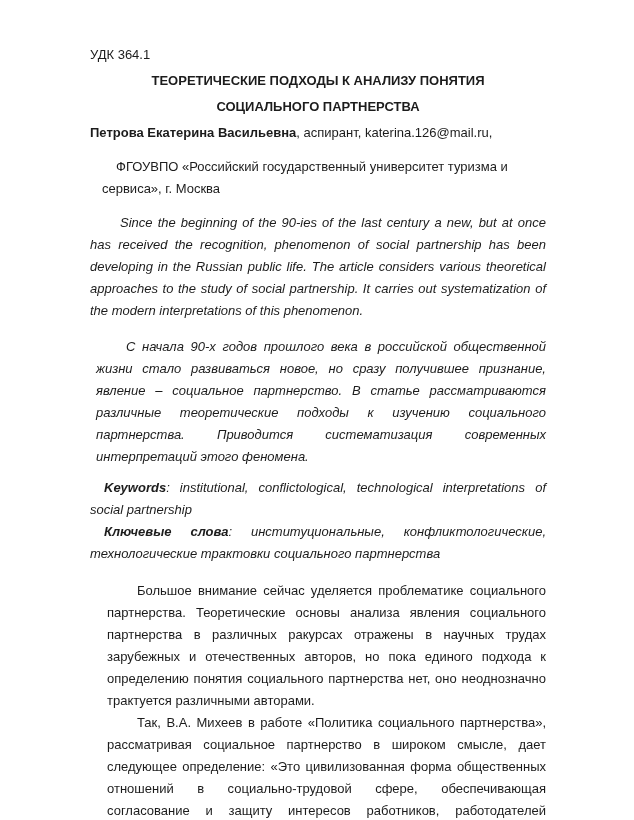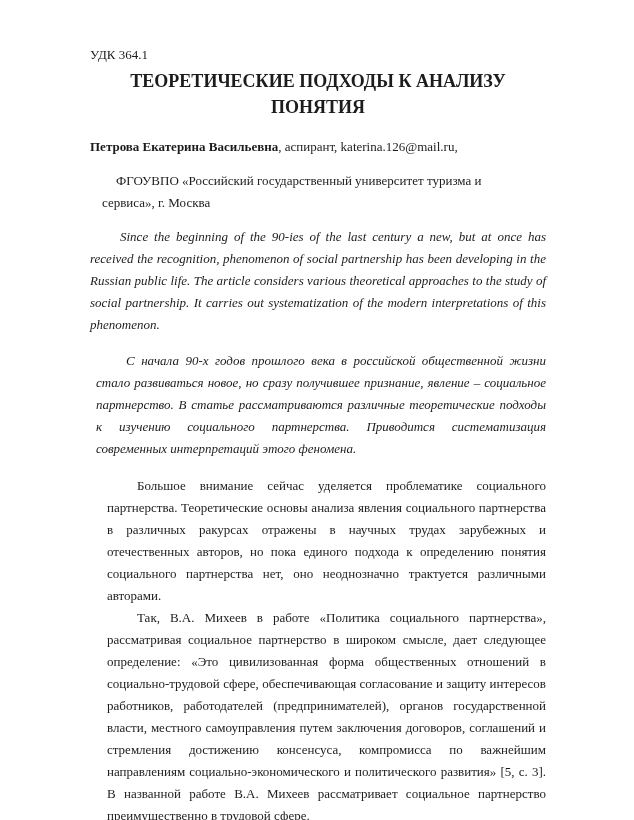--- a/index.html
+++ b/index.html
@@ -4,36 +4,36 @@
 <style>
   html, body { margin: 0; padding: 0; background: #ffffff; }
   .page {
     position: relative;
     width: 634px;
     height: 820px;
     margin: 0 auto;
     background: #ffffff;
     box-sizing: border-box;
     padding: 44px 88px 10px 90px;
-    font-family: Liberation Serif, serif;
+    font-family: Liberation Sans, sans-serif;
     font-size: 13px;
     line-height: 22px;
     color: #1c1c1c;
     overflow: hidden;
   }
   .udc { margin: 0 0 2px 0; }
   .title {
     margin: 0;
-    font-size: 18px;
+    font-size: 13px;
     font-weight: bold;
     text-align: center;
     line-height: 26px;
   }
   .title-line { display: block; }
-  .author-line { margin: 16px 0 0 0; }
+  .author-line { margin: 2px 0 0 0; }
   .author-line b { font-weight: bold; }
   .affiliation { margin: 12px; text-indent: 14px; }
   .abstract {
     margin: 11px 0 0 0;
     text-align: justify;
     text-indent: 30px;
     font-style: italic;
   }
   .abstract.ru { margin-top: 14px; margin-left: 6px; }
   .keywords-block { margin-top: 9px; }
@@ -53,30 +53,33 @@
 </style>
 </head>
 <body>
 
 <div class="page">
 
   <p class="udc">УДК 364.1</p>
 
   <h1 class="title">
     <span class="title-line">ТЕОРЕТИЧЕСКИЕ ПОДХОДЫ К АНАЛИЗУ ПОНЯТИЯ</span>
+    <span class="title-line">СОЦИАЛЬНОГО ПАРТНЕРСТВА</span>
   </h1>
 
   <p class="author-line"><b>Петрова Екатерина Васильевна</b><span>, аспирант, katerina.126@mail.ru,</span></p>
 
   <p class="affiliation">ФГОУВПО «Российский государственный университет туризма и сервиса», г. Москва</p>
 
   <p class="abstract en">Since the beginning of the 90-ies of the last century a new, but at once has received the recognition, phenomenon of social partnership has been developing in the Russian public life. The article considers various theoretical approaches to the study of social partnership. It carries out systematization of the modern interpretations of this phenomenon.</p>
 
   <p class="abstract ru">С начала 90-х годов прошлого века в российской общественной жизни стало развиваться новое, но сразу получившее признание, явление – социальное партнерство. В статье рассматриваются различные теоретические подходы к изучению социального партнерства. Приводится систематизация современных интерпретаций этого феномена.</p>
 
   <div class="keywords-block">
+    <p class="kw-para"><span class="kw-label">Keywords</span><span>: institutional, conflictological, technological interpretations of social partnership</span></p>
+    <p class="kw-para"><span class="kw-label">Ключевые слова</span><span>: институциональные, конфликтологические, технологические трактовки социального партнерства</span></p>
   </div>
 
   <p class="body-para">Большое внимание сейчас уделяется проблематике социального партнерства. Теоретические основы анализа явления социального партнерства в различных ракурсах отражены в научных трудах зарубежных и отечественных авторов, но пока единого подхода к определению понятия социального партнерства нет, оно неоднозначно трактуется различными авторами.</p>
 
   <p class="body-para">Так, В.А. Михеев в работе «Политика социального партнерства», рассматривая социальное партнерство в широком смысле, дает следующее определение: «Это цивилизованная форма общественных отношений в социально-трудовой сфере, обеспечивающая согласование и защиту интересов работников, работодателей (предпринимателей), органов государственной власти, местного самоуправления путем заключения договоров, соглашений и стремления достижению консенсуса, компромисса по важнейшим направлениям социально-экономического и политического развития» [5, с. 3]. В названной работе В.А. Михеев рассматривает социальное партнерство преимущественно в трудовой сфере.</p>
 
 </div>
 
 </body></html>

